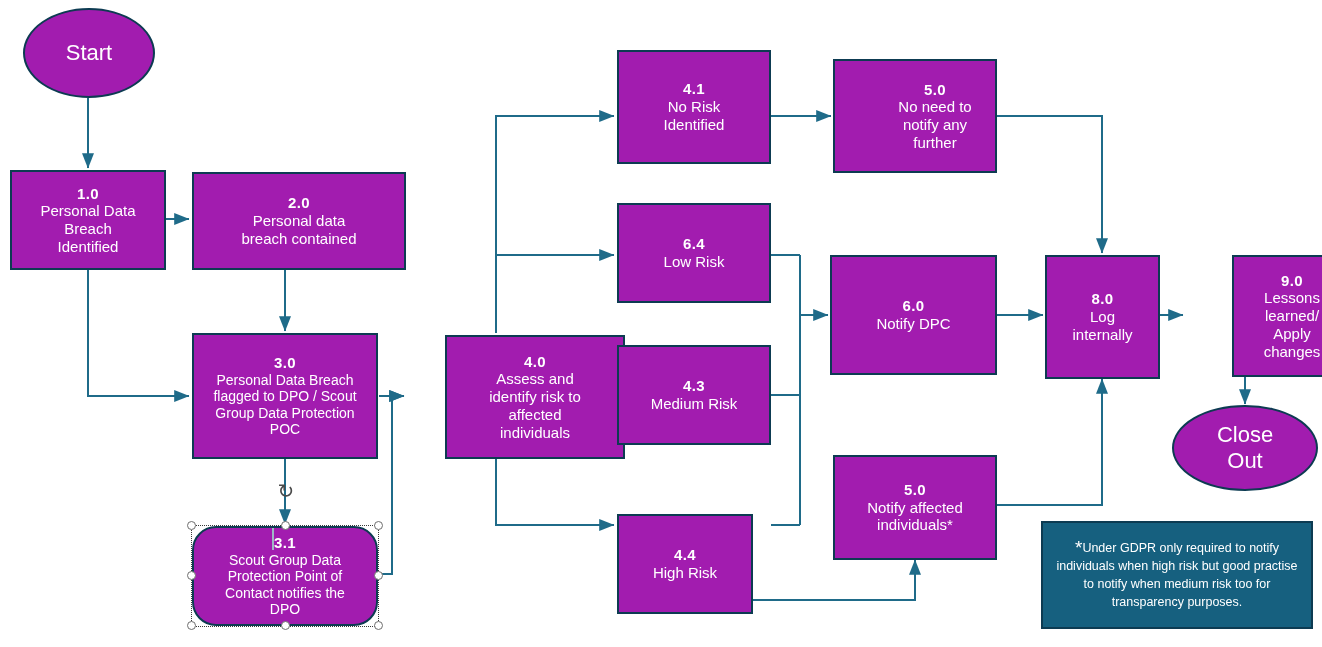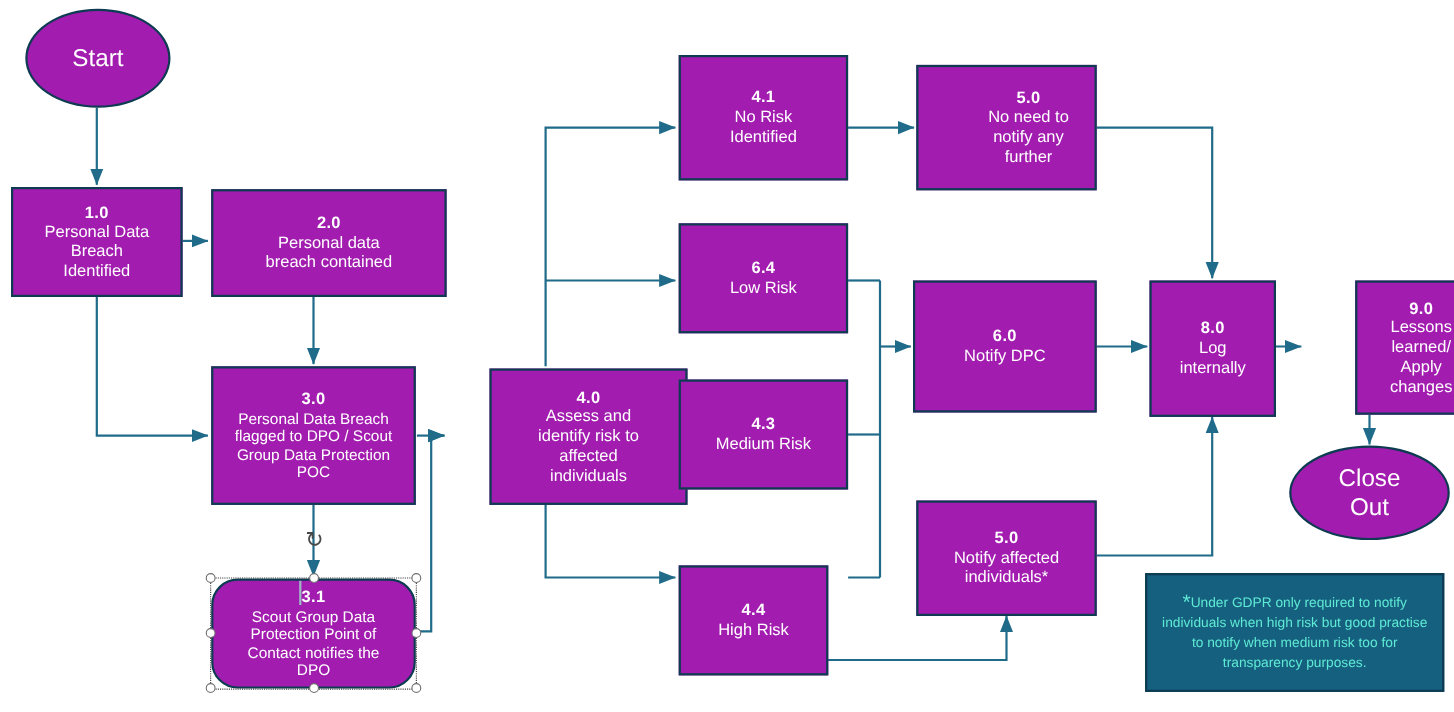--- a/index.html
+++ b/index.html
@@ -19,21 +19,21 @@
     box-sizing:border-box;
     line-height:1.18;
     font-size:15px;
   }
   .node .num{font-weight:bold;font-size:15px;letter-spacing:.3px;}
   .node .lbl{font-weight:400;white-space:pre-line;}
   .ellipse{border-radius:50%;}
   .ellipse .lbl{font-size:22px;line-height:1.18;}
   .note{
     position:absolute;background:#16607f;border:2px solid #0d3b52;
-    color:#5eead4;box-sizing:border-box;display:flex;align-items:center;
+    color:#ffffff;box-sizing:border-box;display:flex;align-items:center;
     justify-content:center;text-align:center;padding:6px 10px;
     font-size:12.5px;line-height:1.45;
   }
   .note .star{font-size:19px;vertical-align:-2px;line-height:0;}
   
   .sel-box{position:absolute;border:1px dotted #3a3a3a;box-sizing:border-box;pointer-events:none;}
   .handle{position:absolute;width:9px;height:9px;border-radius:50%;
           background:#ffffff;border:1.3px solid #6e6e6e;box-sizing:border-box;}
   .rot{position:absolute;width:22px;height:22px;color:#4a4a4a;font-size:20px;
        line-height:22px;text-align:center;}

